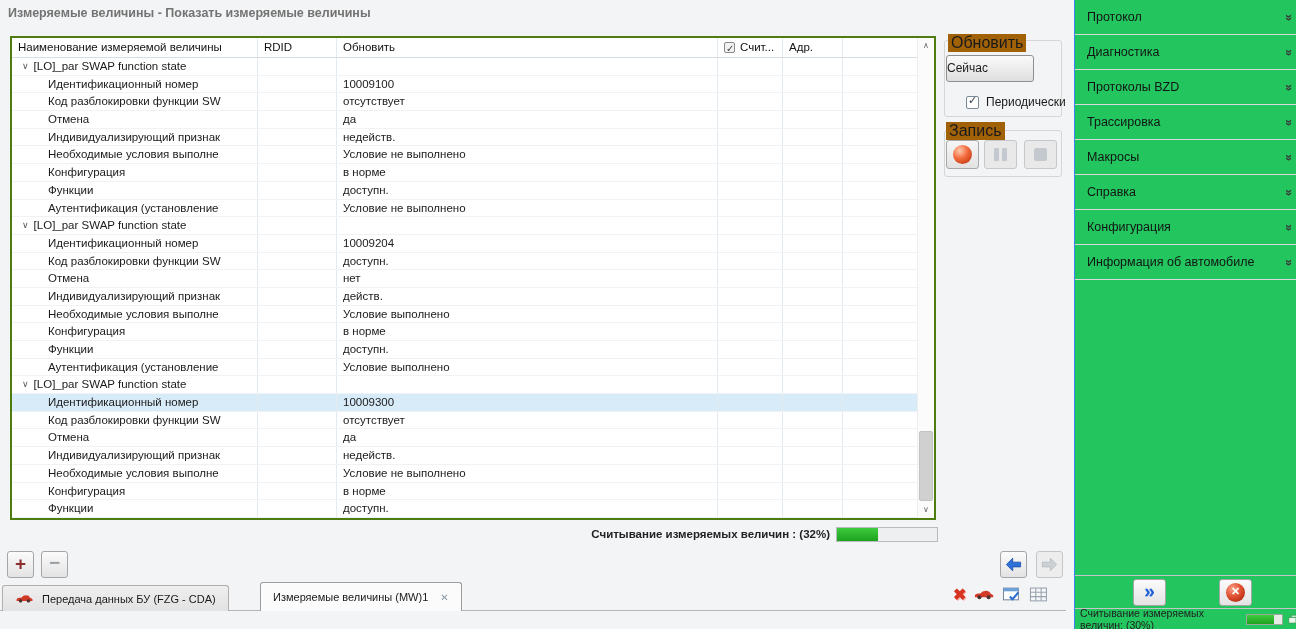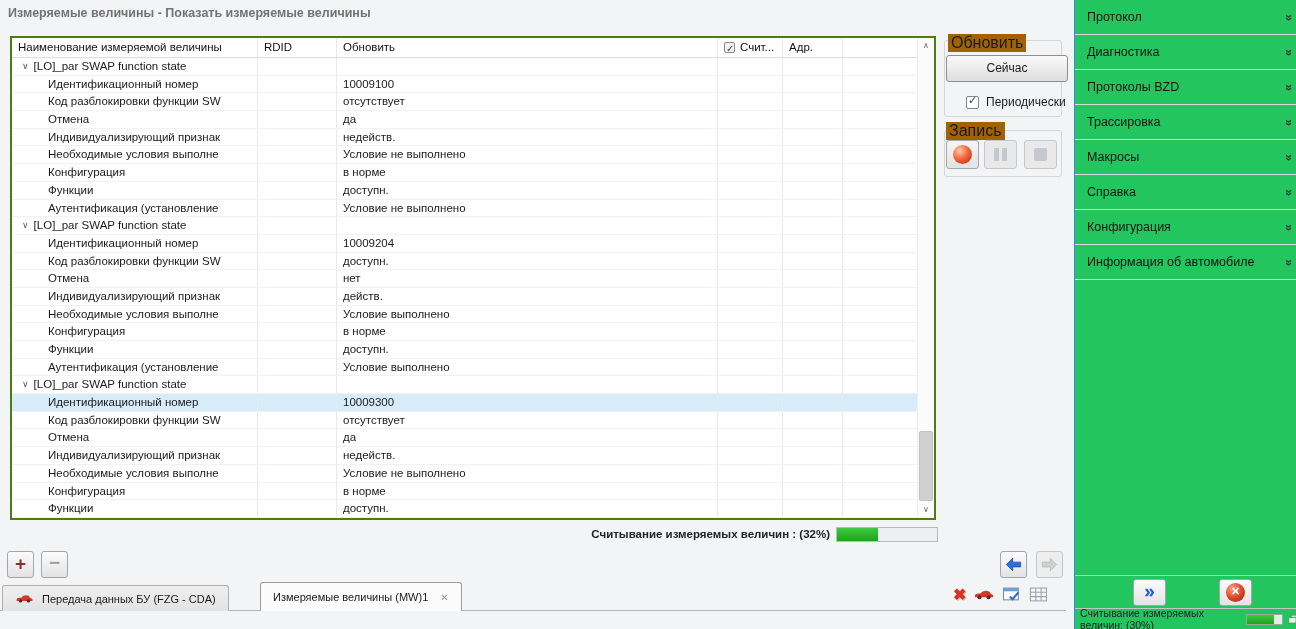--- a/index.html
+++ b/index.html
@@ -62,23 +62,23 @@
   .xred { font-size:16px; font-weight:bold; color:#d63420; text-shadow:1px 1px 0 #f4b0a4; line-height:1; }
 
   
   .arr-btn { position:absolute; width:27px; height:27px; border:1px solid #a6a6a6; border-radius:3px;
              background:linear-gradient(#fbfbfb,#e3e3e3); display:flex; align-items:center; justify-content:center; }
   .arr-btn.disabled { border-color:#c6c6c6; background:#ededed; }
 
   
   .groupbox { position:absolute; border:1px solid #d6d6d6; border-radius:3px; }
   .grp-label { position:absolute; font-size:16px; color:#1a1a1a; background:#a16207; padding:0 3px; }
-  .now-btn { position:absolute; left:946px; top:55px; width:122px; height:27px;
+  .now-btn { position:absolute; left:946px; top:55px; width:88px; height:27px;
              border:1px solid #8f8f8f; border-radius:3px; background:linear-gradient(#fafafa,#dedede);
-             font-size:12px; text-align:center; line-height:25px; }
+             font-size:12px; line-height:25px; }
   .chk-row { position:absolute; left:966px; top:95px; display:flex; align-items:center; gap:7px; font-size:12px; }
   .chk { width:13px; height:13px; border:1px solid #7c8a97; background:#fff; border-radius:2px; position:relative; }
   .chk::after { content:"✓"; position:absolute; left:1px; top:-3px; font-size:11px; color:#2b3a48; }
   .rec-btn { position:absolute; width:33px; height:29px; top:140px; border:1px solid #a8a8a8; border-radius:3px;
              background:linear-gradient(#f6f6f6,#e2e2e2); display:flex; align-items:center; justify-content:center; }
   .rec-btn.disabled { border-color:#c8c8c8; background:#e9e9e9; }
   .rec-ball { width:19px; height:19px; border-radius:50%;
               background:radial-gradient(circle at 35% 30%, #ffc9ae, #f2683a 45%, #c23a14 85%); }
   .pause-glyph { display:flex; gap:3px; }
   .pause-glyph i { width:5px; height:13px; background:#c3c9cf; }

